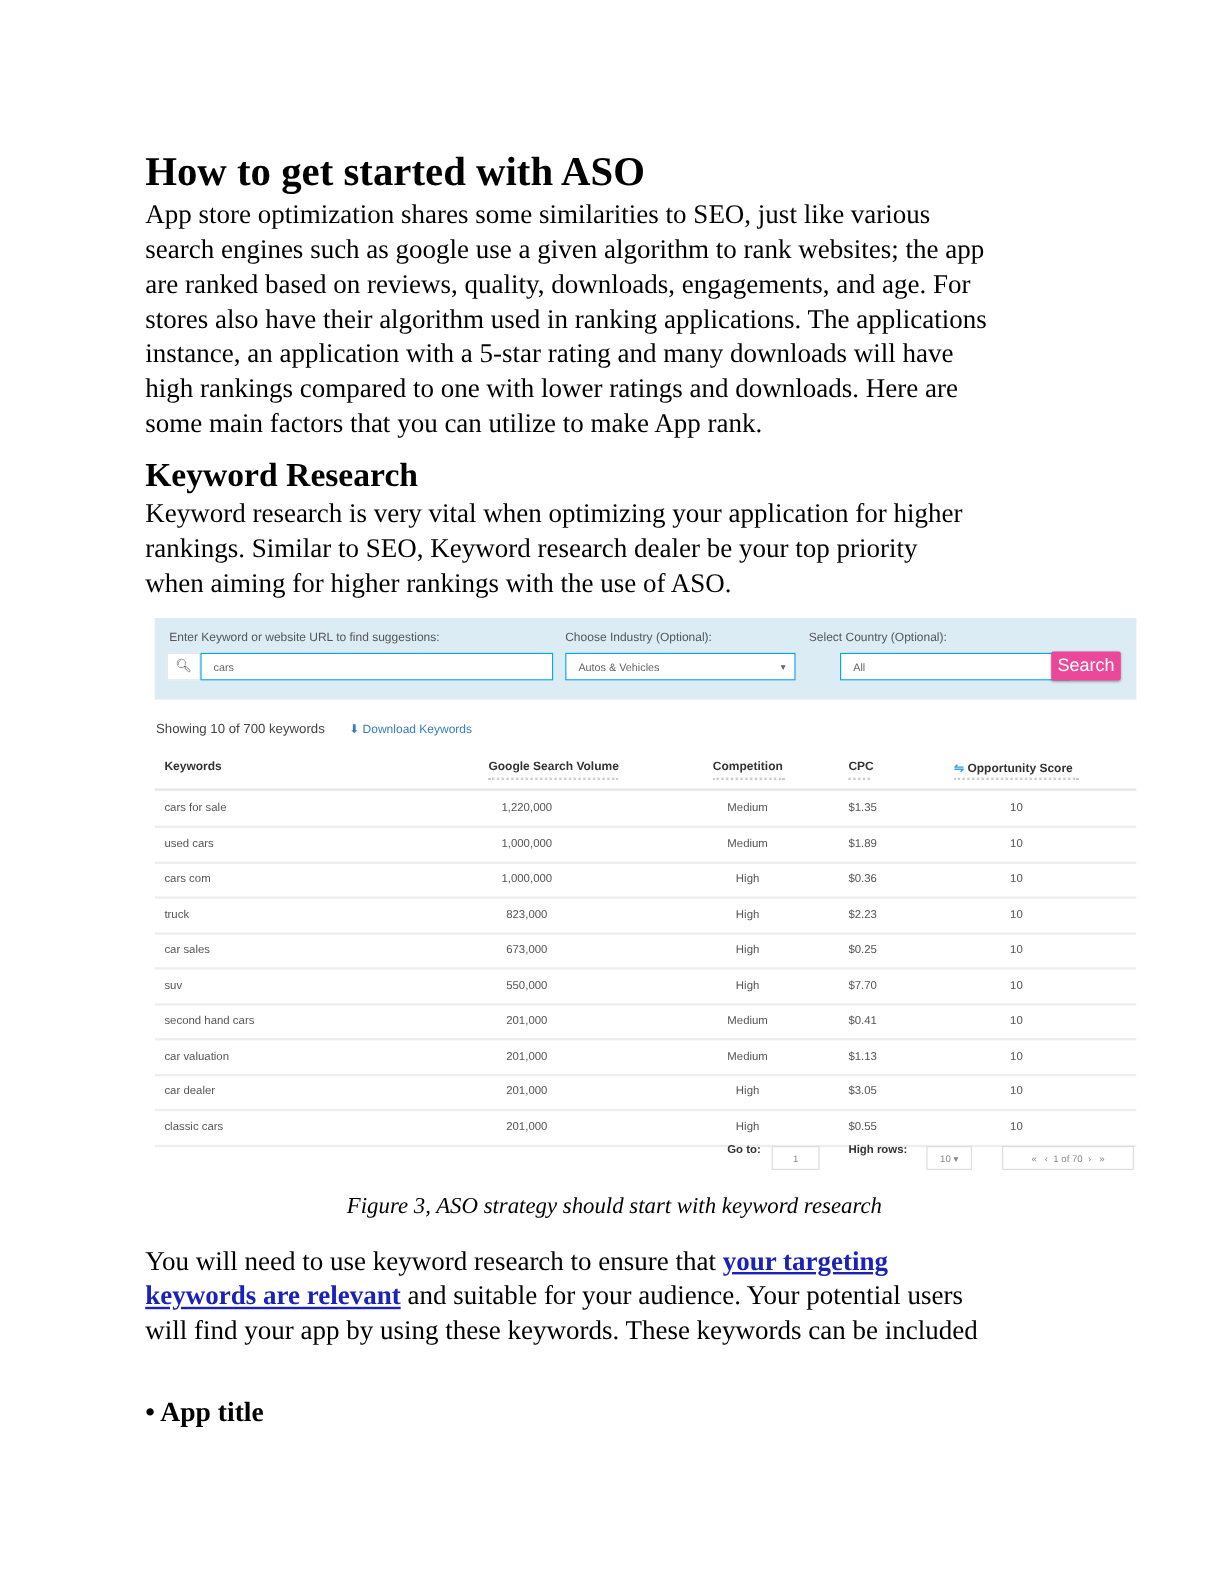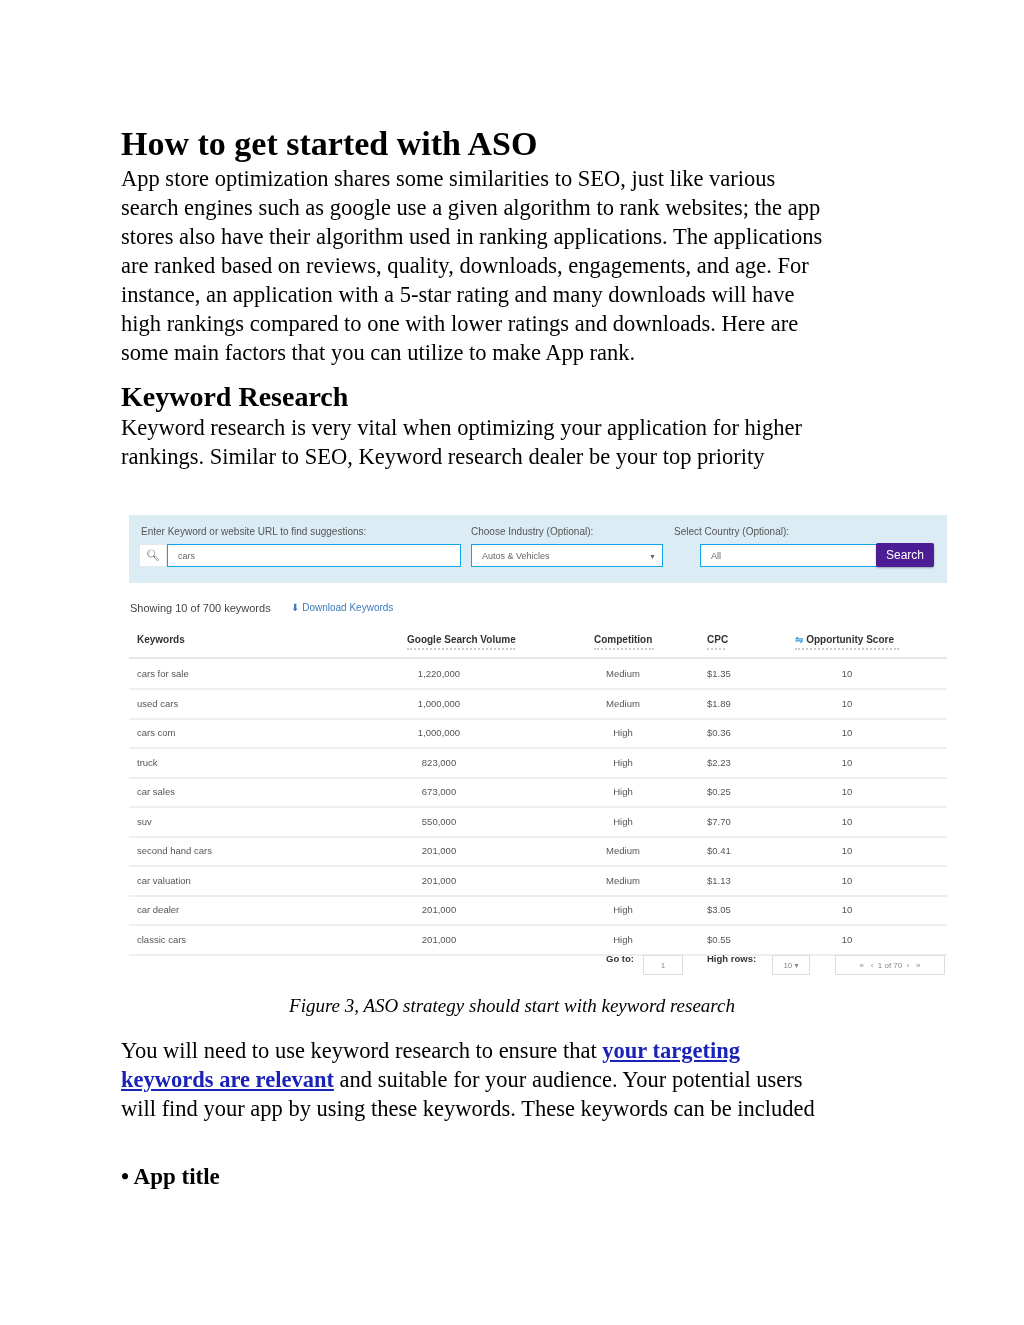--- a/index.html
+++ b/index.html
@@ -6,21 +6,21 @@
   body{width:1024px;height:1325px;position:relative;font-family:"Liberation Serif",serif;color:#000;overflow:hidden;}
   .h1{position:absolute;left:121px;top:124px;font-size:34px;font-weight:bold;line-height:40px;}
   .p{position:absolute;left:121px;font-size:22.5px;line-height:29px;width:800px;}
   .h2{position:absolute;left:121px;top:380px;font-size:28px;font-weight:bold;line-height:34px;}
   .fig{position:absolute;left:129px;top:515px;width:818px;height:470px;font-family:"Liberation Sans",sans-serif;color:#444;}
   .searchbar{position:absolute;left:0;top:0;width:818px;height:68px;background:#dcecf4;}
   .lbl{position:absolute;top:11px;font-size:10px;color:#555;}
   .inp{position:absolute;top:29px;height:23px;background:#fff;border:1px solid #0ea5e9;font-size:9px;color:#666;line-height:23px;box-sizing:border-box;}
   .sicon{position:absolute;left:10px;top:29px;width:28px;height:23px;background:#fff;border:1px solid #e2e8ec;box-sizing:border-box;text-align:center;font-size:11px;line-height:21px;color:#555;}
   .caret{position:absolute;right:6px;top:0;font-size:7px;color:#666;}
-  .btn{position:absolute;left:747px;top:28px;width:58px;height:24px;background:#4c1d95;color:#fff;font-size:12px;text-align:center;line-height:24px;border-radius:2px;box-shadow:0 1px 2px rgba(0,0,0,.3);}
+  .btn{position:absolute;left:747px;top:28px;width:58px;height:24px;background:#ec4899;color:#fff;font-size:15px;text-align:center;line-height:24px;border-radius:2px;box-shadow:0 1px 2px rgba(0,0,0,.3);}
   .showing{position:absolute;left:1px;top:87px;font-size:11px;color:#444;}
   .dl{position:absolute;left:162px;top:87px;font-size:10px;color:#3b7bbf;}
   .thead{position:absolute;left:0;top:112px;width:818px;height:30px;border-bottom:2px solid #e6e6e6;font-size:10px;font-weight:bold;color:#333;}
   .th{position:absolute;top:7px;}
   .dotted{position:absolute;top:21px;height:0;border-bottom:2px dotted #ccc;}
   .row{position:absolute;left:0;width:818px;height:29px;border-bottom:2px solid #eee;font-size:9.5px;color:#555;}
   .c{position:absolute;top:9px;}
   .pager{position:absolute;top:438px;font-size:9.5px;}
   .pbox{position:absolute;top:440px;height:20px;border:1px solid #ddd;background:#fff;font-size:8px;color:#888;text-align:center;line-height:20px;box-sizing:border-box;}
   .caption{position:absolute;left:0;width:1024px;text-align:center;top:995px;font-size:19px;font-style:italic;}
@@ -28,32 +28,33 @@
   .bullet{position:absolute;left:121px;top:1164px;font-size:23px;font-weight:bold;}
 </style>
 </head>
 <body>
 
 <div class="h1">How to get started with ASO</div>
 
 <div class="p" style="top:164px;">
   <div>App store optimization shares some similarities to SEO, just like various</div>
   <div>search engines such as google use a given algorithm to rank websites; the app</div>
+  <div>are ranked based on reviews, quality, downloads, engagements, and age. For</div>
   <div>stores also have their algorithm used in ranking applications. The applications</div>
-  <div>are ranked based on reviews, quality, downloads, engagements, and age. For</div>
   <div>instance, an application with a 5-star rating and many downloads will have</div>
   <div>high rankings compared to one with lower ratings and downloads. Here are</div>
   <div>some main factors that you can utilize to make App rank.</div>
 </div>
 
 <div class="h2">Keyword Research</div>
 
 <div class="p" style="top:413px;">
   <div>Keyword research is very vital when optimizing your application for higher</div>
   <div>rankings. Similar to SEO, Keyword research dealer be your top priority</div>
+  <div>when aiming for higher rankings with the use of ASO.</div>
 </div>
 
 <div class="fig">
   <div class="searchbar">
     <div class="lbl" style="left:12px;">Enter Keyword or website URL to find suggestions:</div>
     <div class="sicon">🔍︎</div>
     <div class="inp" style="left:38px;width:294px;padding-left:10px;">cars</div>
     <div class="lbl" style="left:342px;">Choose Industry (Optional):</div>
     <div class="inp" style="left:342px;width:192px;padding-left:10px;">
       <span>Autos &amp; Vehicles</span>

